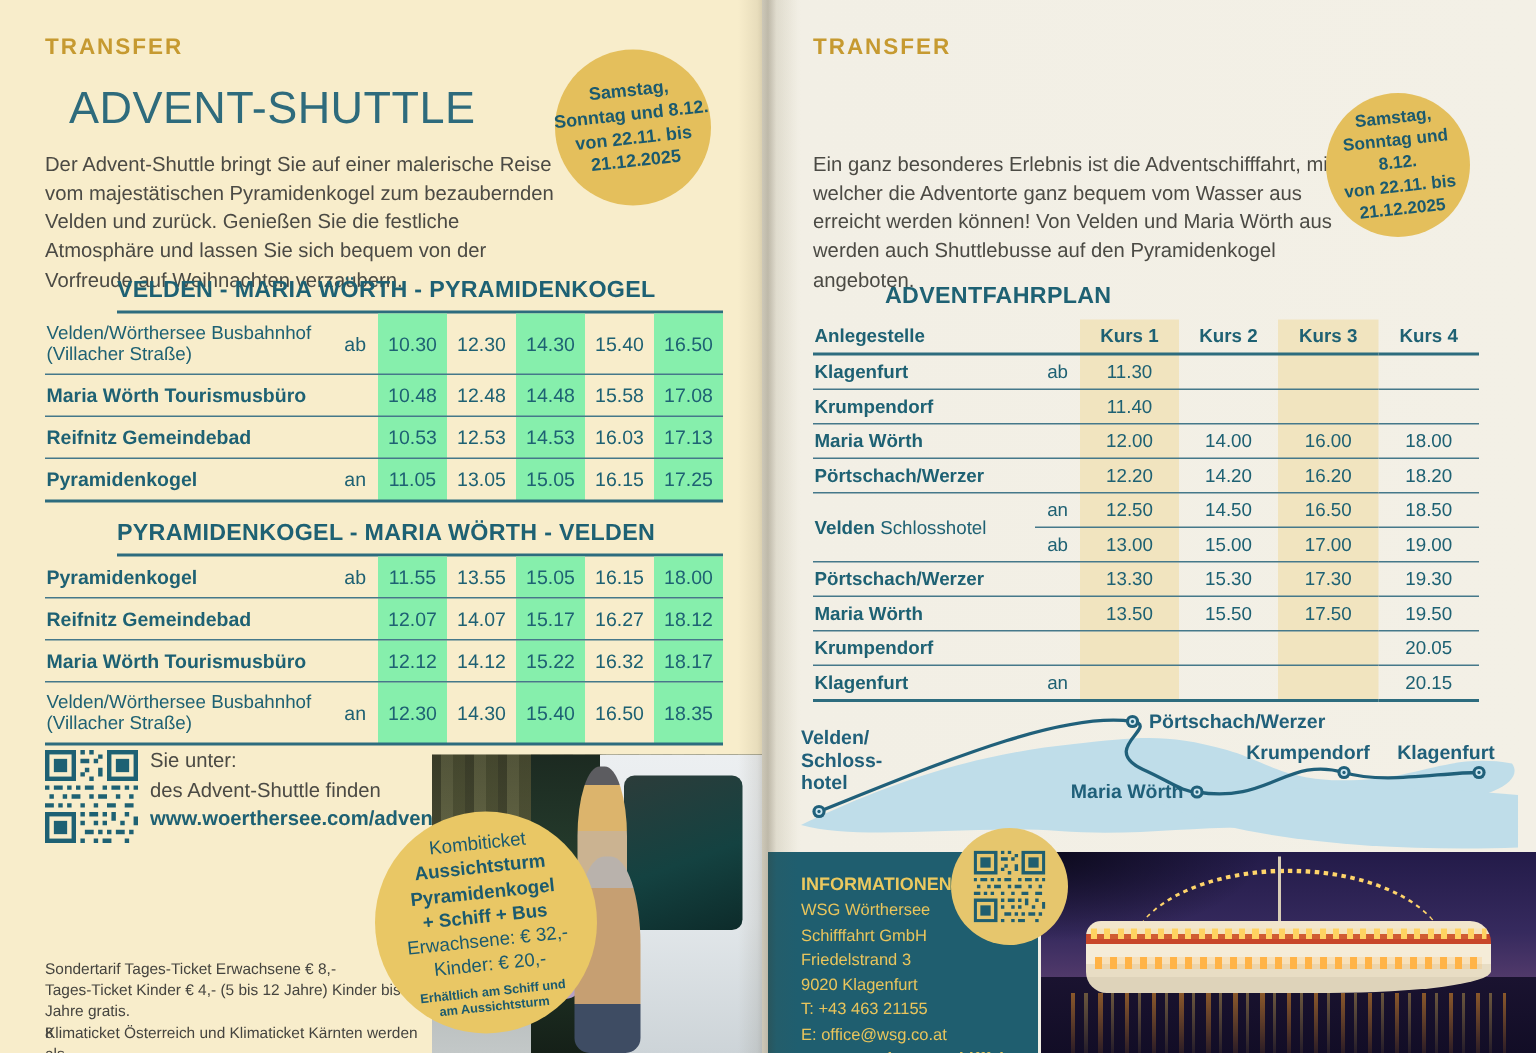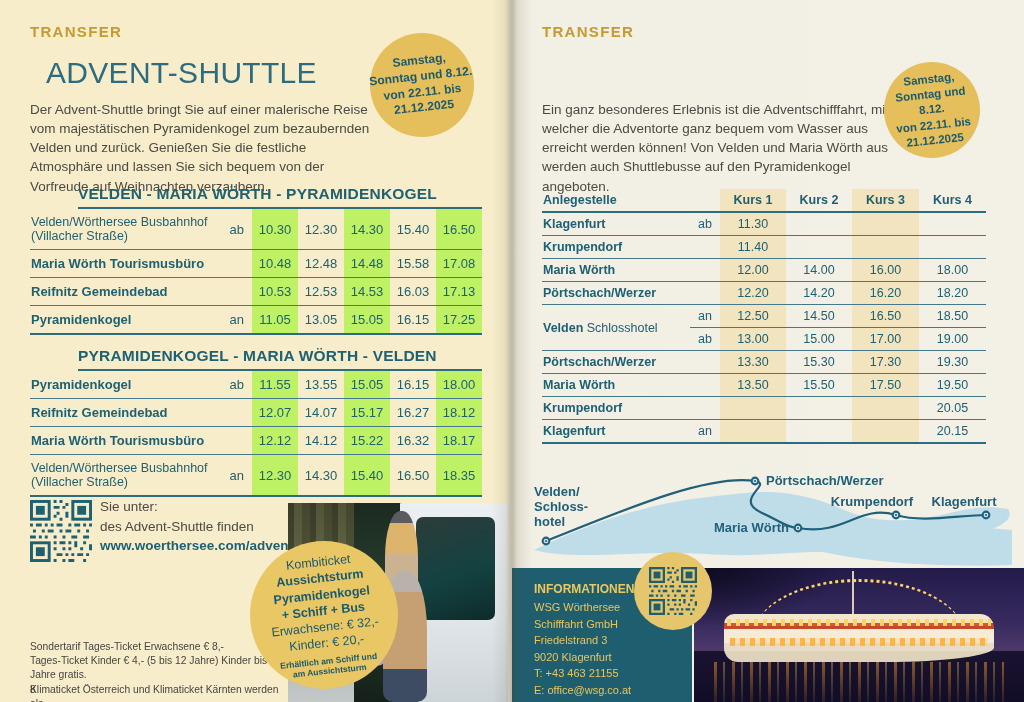--- a/index.html
+++ b/index.html
@@ -30,21 +30,21 @@
   .rt{width:444px;font-size:12.5px;}
   .tt td{vertical-align:middle;border-bottom:1px solid #45788a;}
   .lt td{padding:6px 1px;}
   .rt td{padding:4px 1px;}
   .tt tr:last-child td{border-bottom:2px solid #2d6c7e;}
   .rt tr.hdr td{border-bottom:2px solid #2d6c7e;font-weight:bold;}
   .stb{font-weight:bold;}
   .str{display:block;font-weight:normal;font-size:12.5px;}
   .dir{text-align:right;padding-right:8px !important;}
   .tc{text-align:center;}
-  .lt .k0,.lt .k2,.lt .k4{background:#bef264;}
+  .lt .k0,.lt .k2,.lt .k4{background:#86efac;}
   .rt .r0,.rt .r2{background:#f1e4bf;}
   .qrsvg{color:#1e6173;display:block;}
   .qrblock{position:absolute;left:30px;top:500px;z-index:2;}
   .qrtext{position:absolute;left:100px;top:497px;font-size:13.5px;line-height:1.45;color:#4b4a44;}
   .qrlink{font-weight:bold;color:#1e6173;}
   .fineprint{position:absolute;left:30px;top:640px;width:252px;font-size:10.3px;line-height:1.38;color:#45443f;}
   .pagenum{position:absolute;left:30px;top:684px;font-size:10px;color:#45443f;}
   .kombi{position:absolute;left:250px;top:541px;width:148px;height:148px;border-radius:50%;background:#e9c765;z-index:6;display:flex;align-items:center;justify-content:center;text-align:center;}
   .kombi-in{transform:rotate(-6deg);color:#1b5a6e;font-size:12.5px;line-height:1.3;}
   .kb{font-weight:bold;}
@@ -281,20 +281,21 @@
         <div>Samstag,</div>
         <div>Sonntag und 8.12.</div>
         <div>von 22.11. bis</div>
         <div>21.12.2025</div>
       </div>
     </div>
 
     <p class="intro">Ein ganz besonderes Erlebnis ist die Adventschifffahrt, mit welcher die Adventorte ganz bequem vom Wasser aus erreicht werden können! Von Velden und Maria Wörth aus werden auch Shuttlebusse auf den Pyramidenkogel angeboten.</p>
 
     <div class="tblwrap tR">
+      <div class="tblhead" style="border-bottom:none;padding-bottom:6px;">ADVENTFAHRPLAN</div>
       <table class="tt rt">
         <colgroup>
             <col style="width:148px">
             <col style="width:30px">
             <col style="width:66px">
             <col style="width:66px">
             <col style="width:67px">
             <col style="width:67px">
           </colgroup>
         <tbody>

